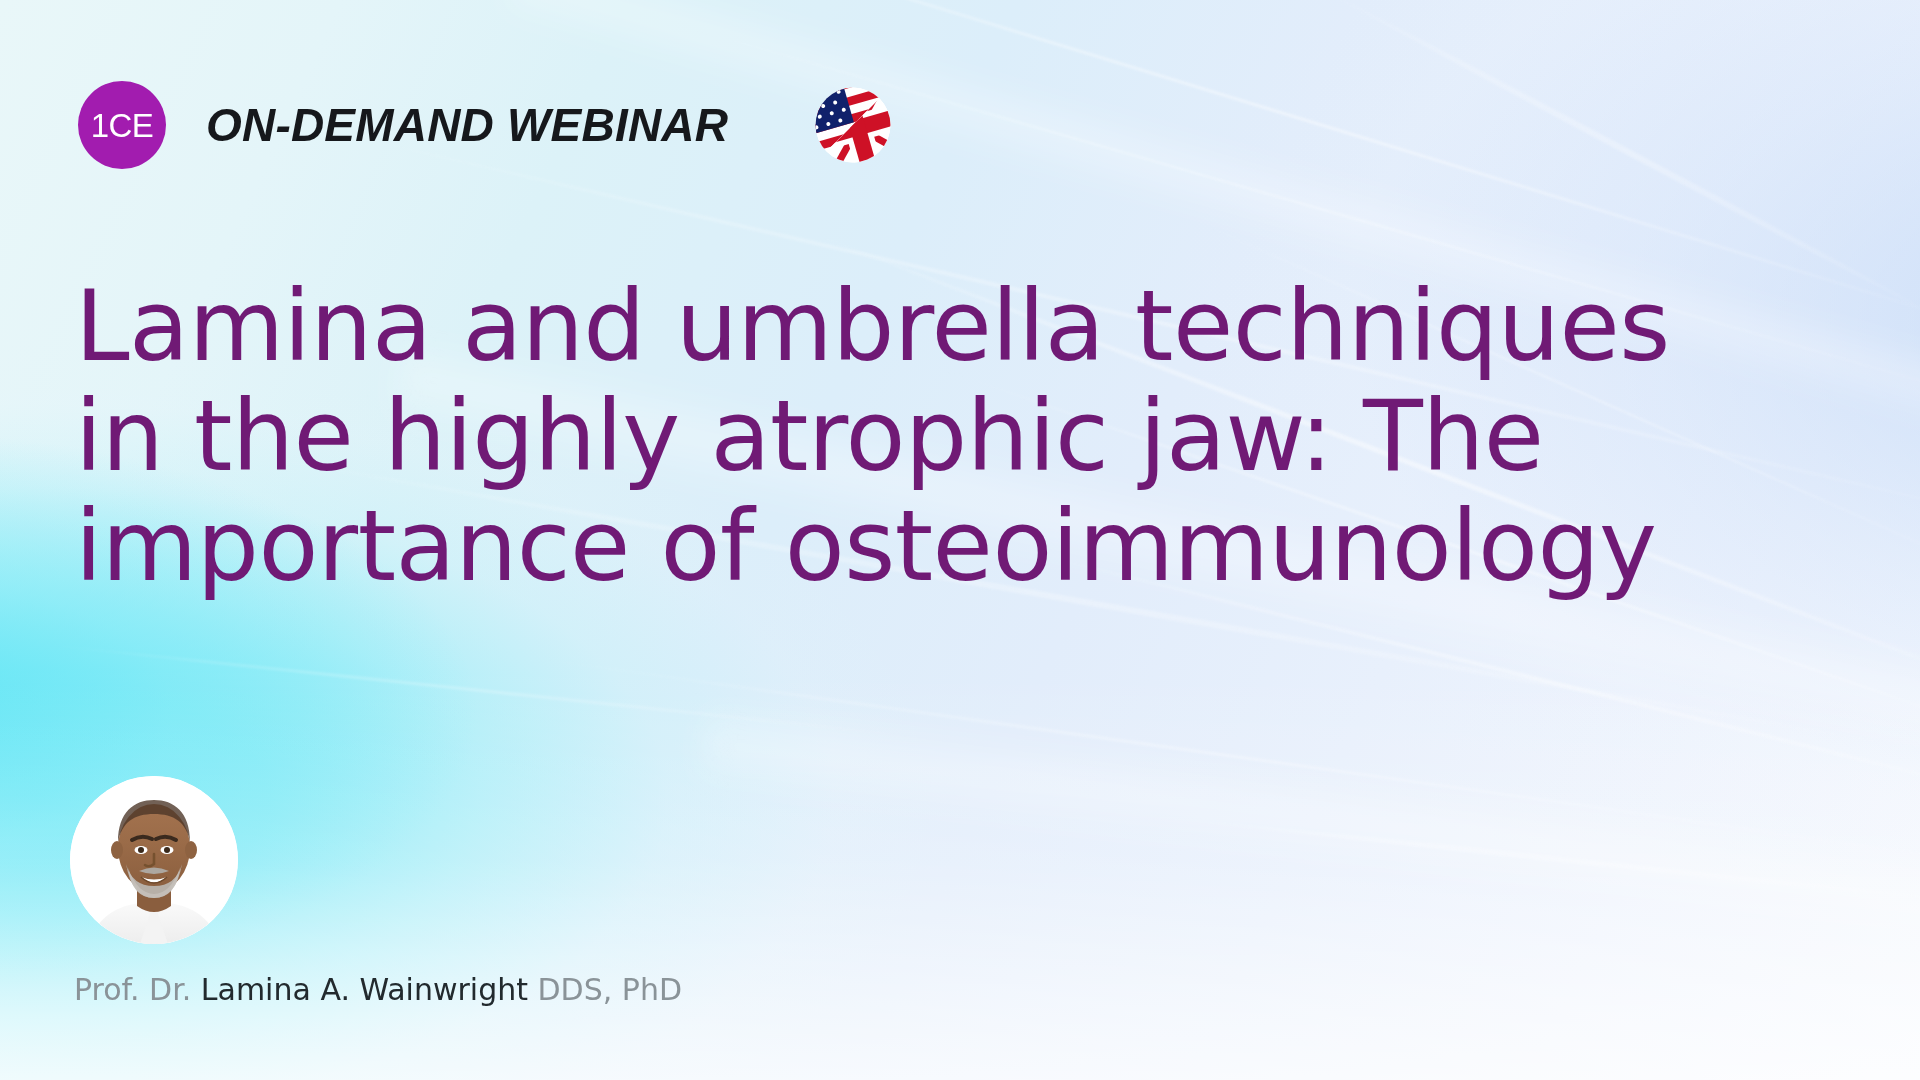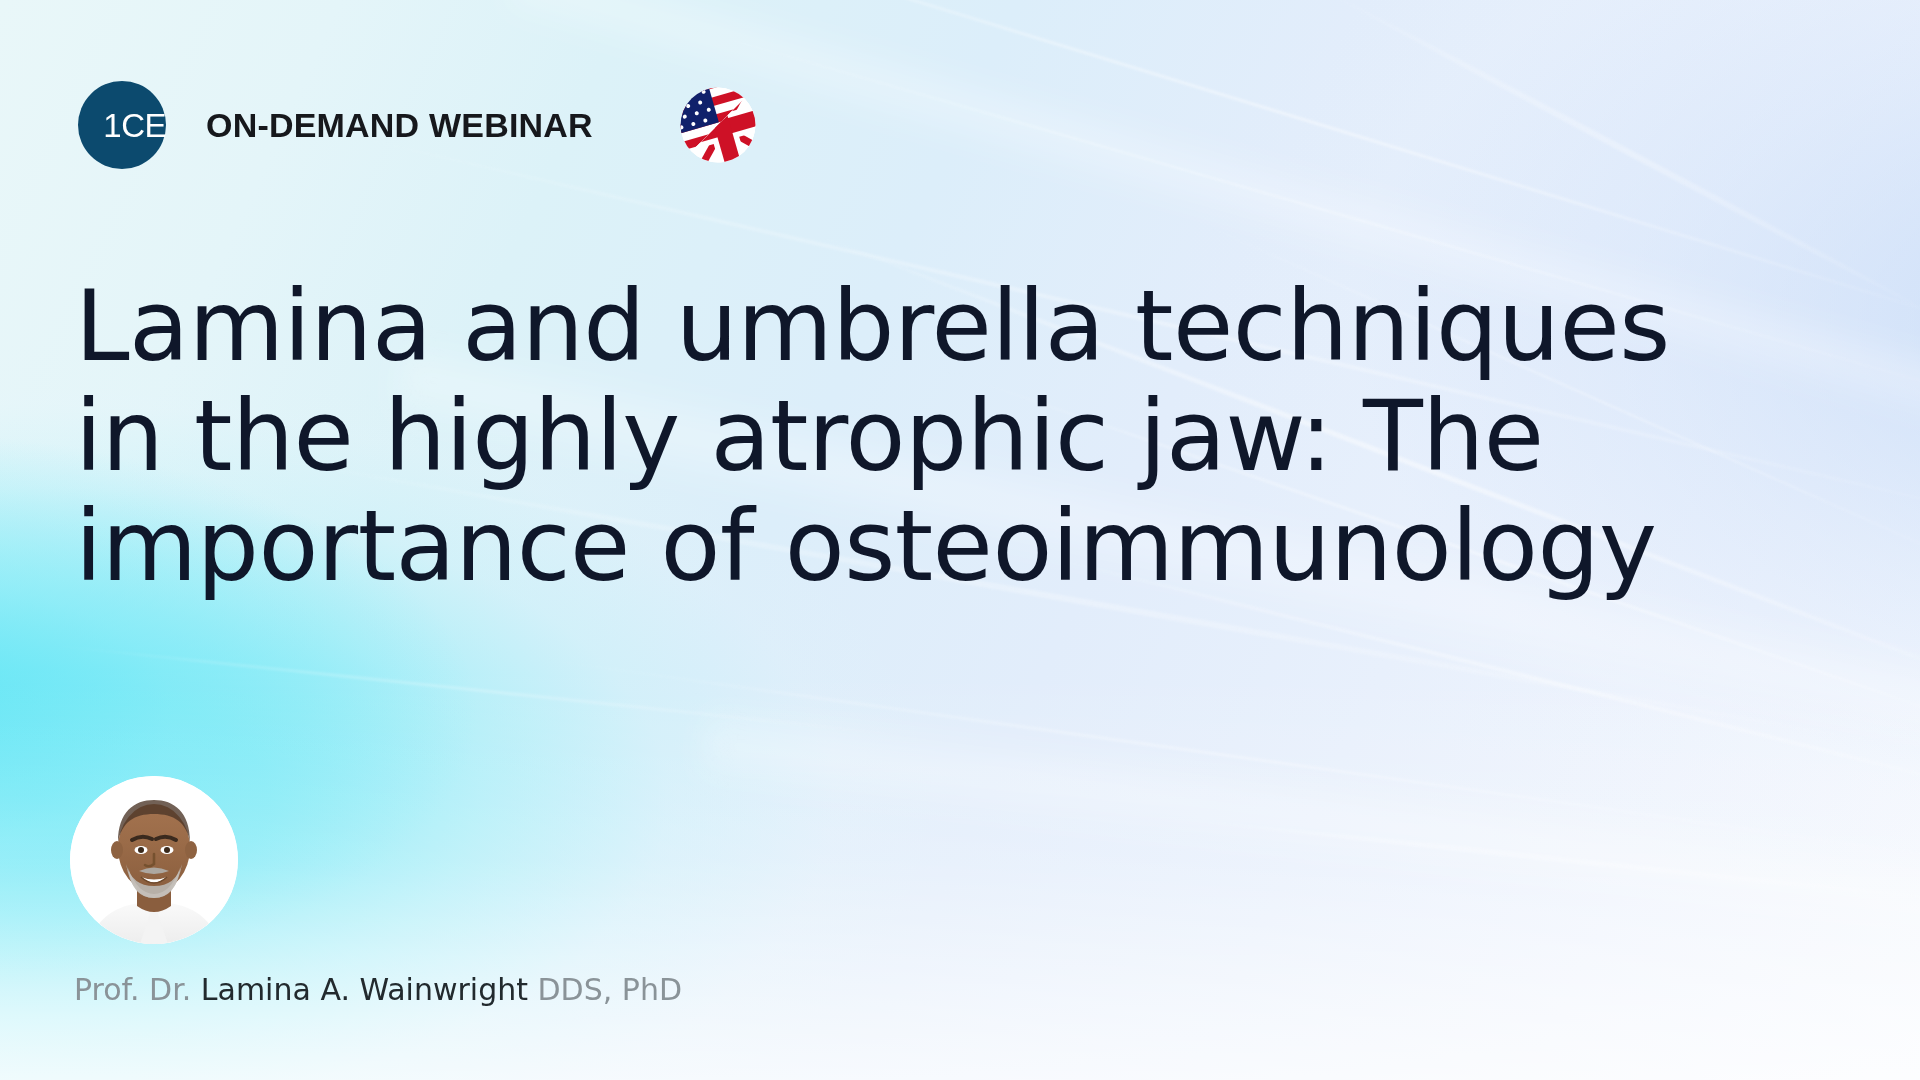--- a/index.html
+++ b/index.html
@@ -110,50 +110,51 @@
   .b3 { left:700px; top:790px; width:1400px; height:80px;  transform:rotate(7deg);  }
 
   
   .header {
     position:absolute; left:78px; top:78px;
     display:flex; align-items:center; gap:0;
     height:94px;
   }
   .ce-badge {
     width:88px; height:88px; border-radius:50%;
-    background:#0c4a6e;
-    display:flex; align-items:center; justify-content:flex-end;
+    background:#a21caf;
+    display:flex; align-items:center; justify-content:center;
     flex:0 0 auto;
   }
   .ce-badge-text {
     color:#FFFFFF;
     font-family:"Liberation Sans", sans-serif;
     font-size:33px; font-weight:400;
     letter-spacing:-0.5px; line-height:1;
   }
   .webinar-label {
     margin-left:40px;
     font-family:"Liberation Sans", sans-serif;
-    font-size:34px; font-weight:700;
+    font-size:46px; font-weight:700;
     letter-spacing:0.2px;
     color:#16181C;
     white-space:nowrap;
+    font-style:italic;
   }
   .flag-wrap {
     margin-left:86px;
     width:78px; height:78px;
     flex:0 0 auto;
   }
 
   
   .title {
     position:absolute;
     left:75px; top:272px;
     width:1700px;
-    color:#0f172a;
+    color:#701a75;
     font-family:"DejaVu Sans", sans-serif;
     font-size:98px;
     font-weight:400;
     line-height:1.12;
     letter-spacing:-0.5px;
     white-space:pre-line;
   }
 
   
   .avatar {

